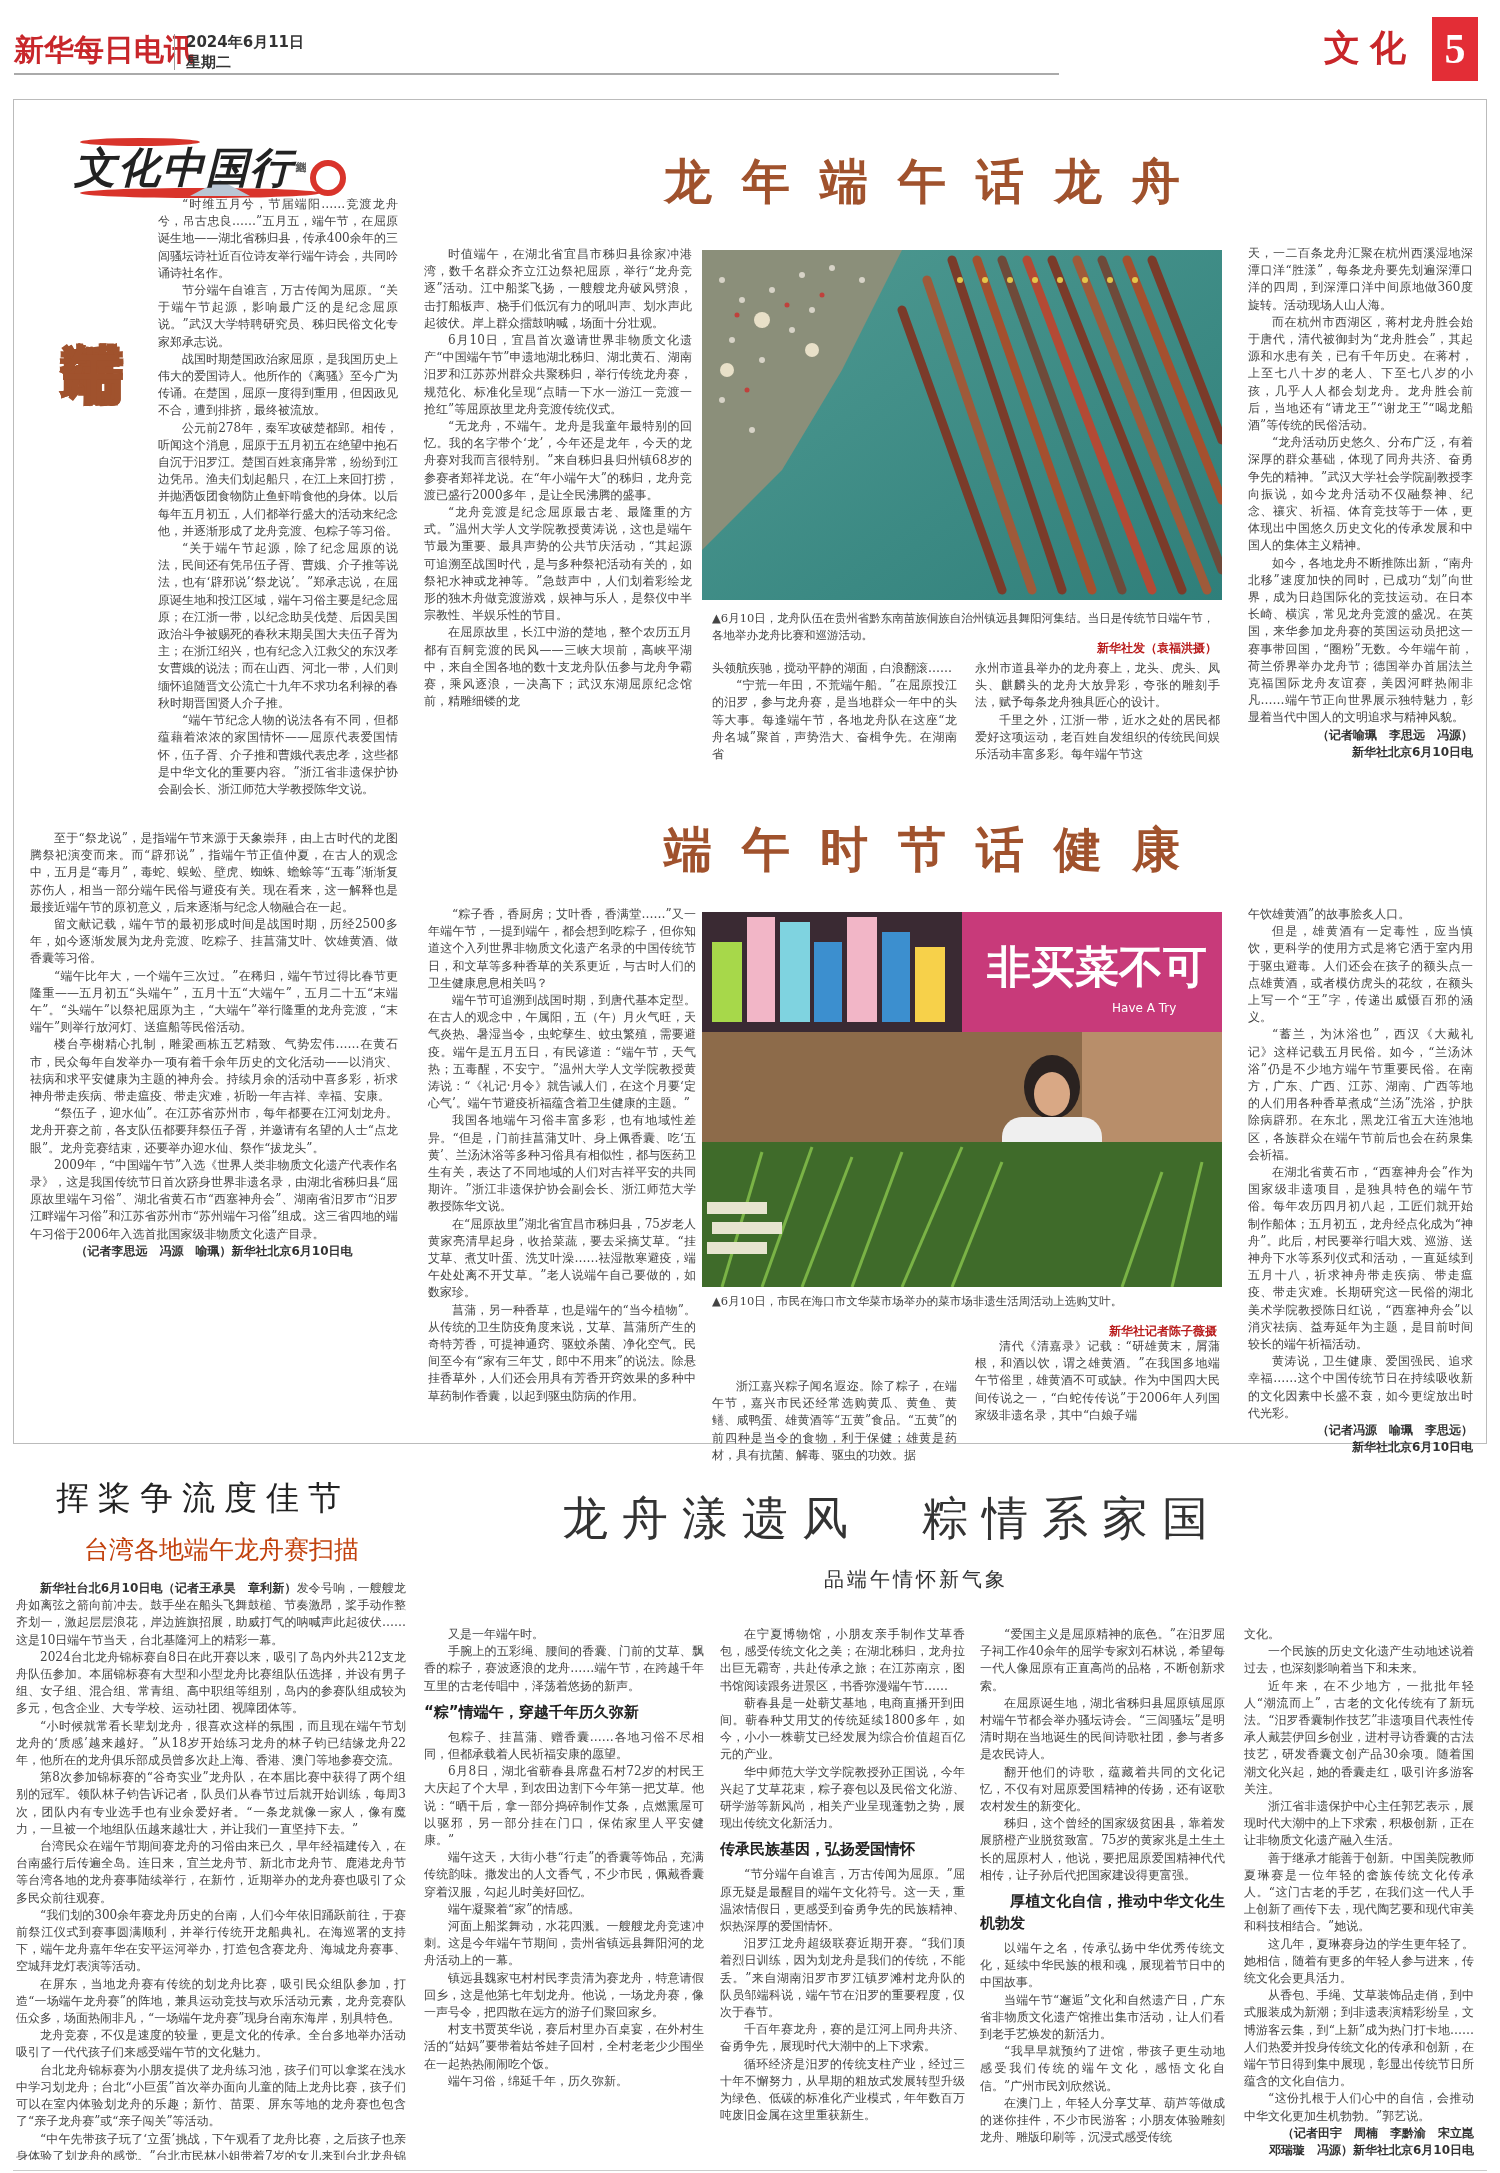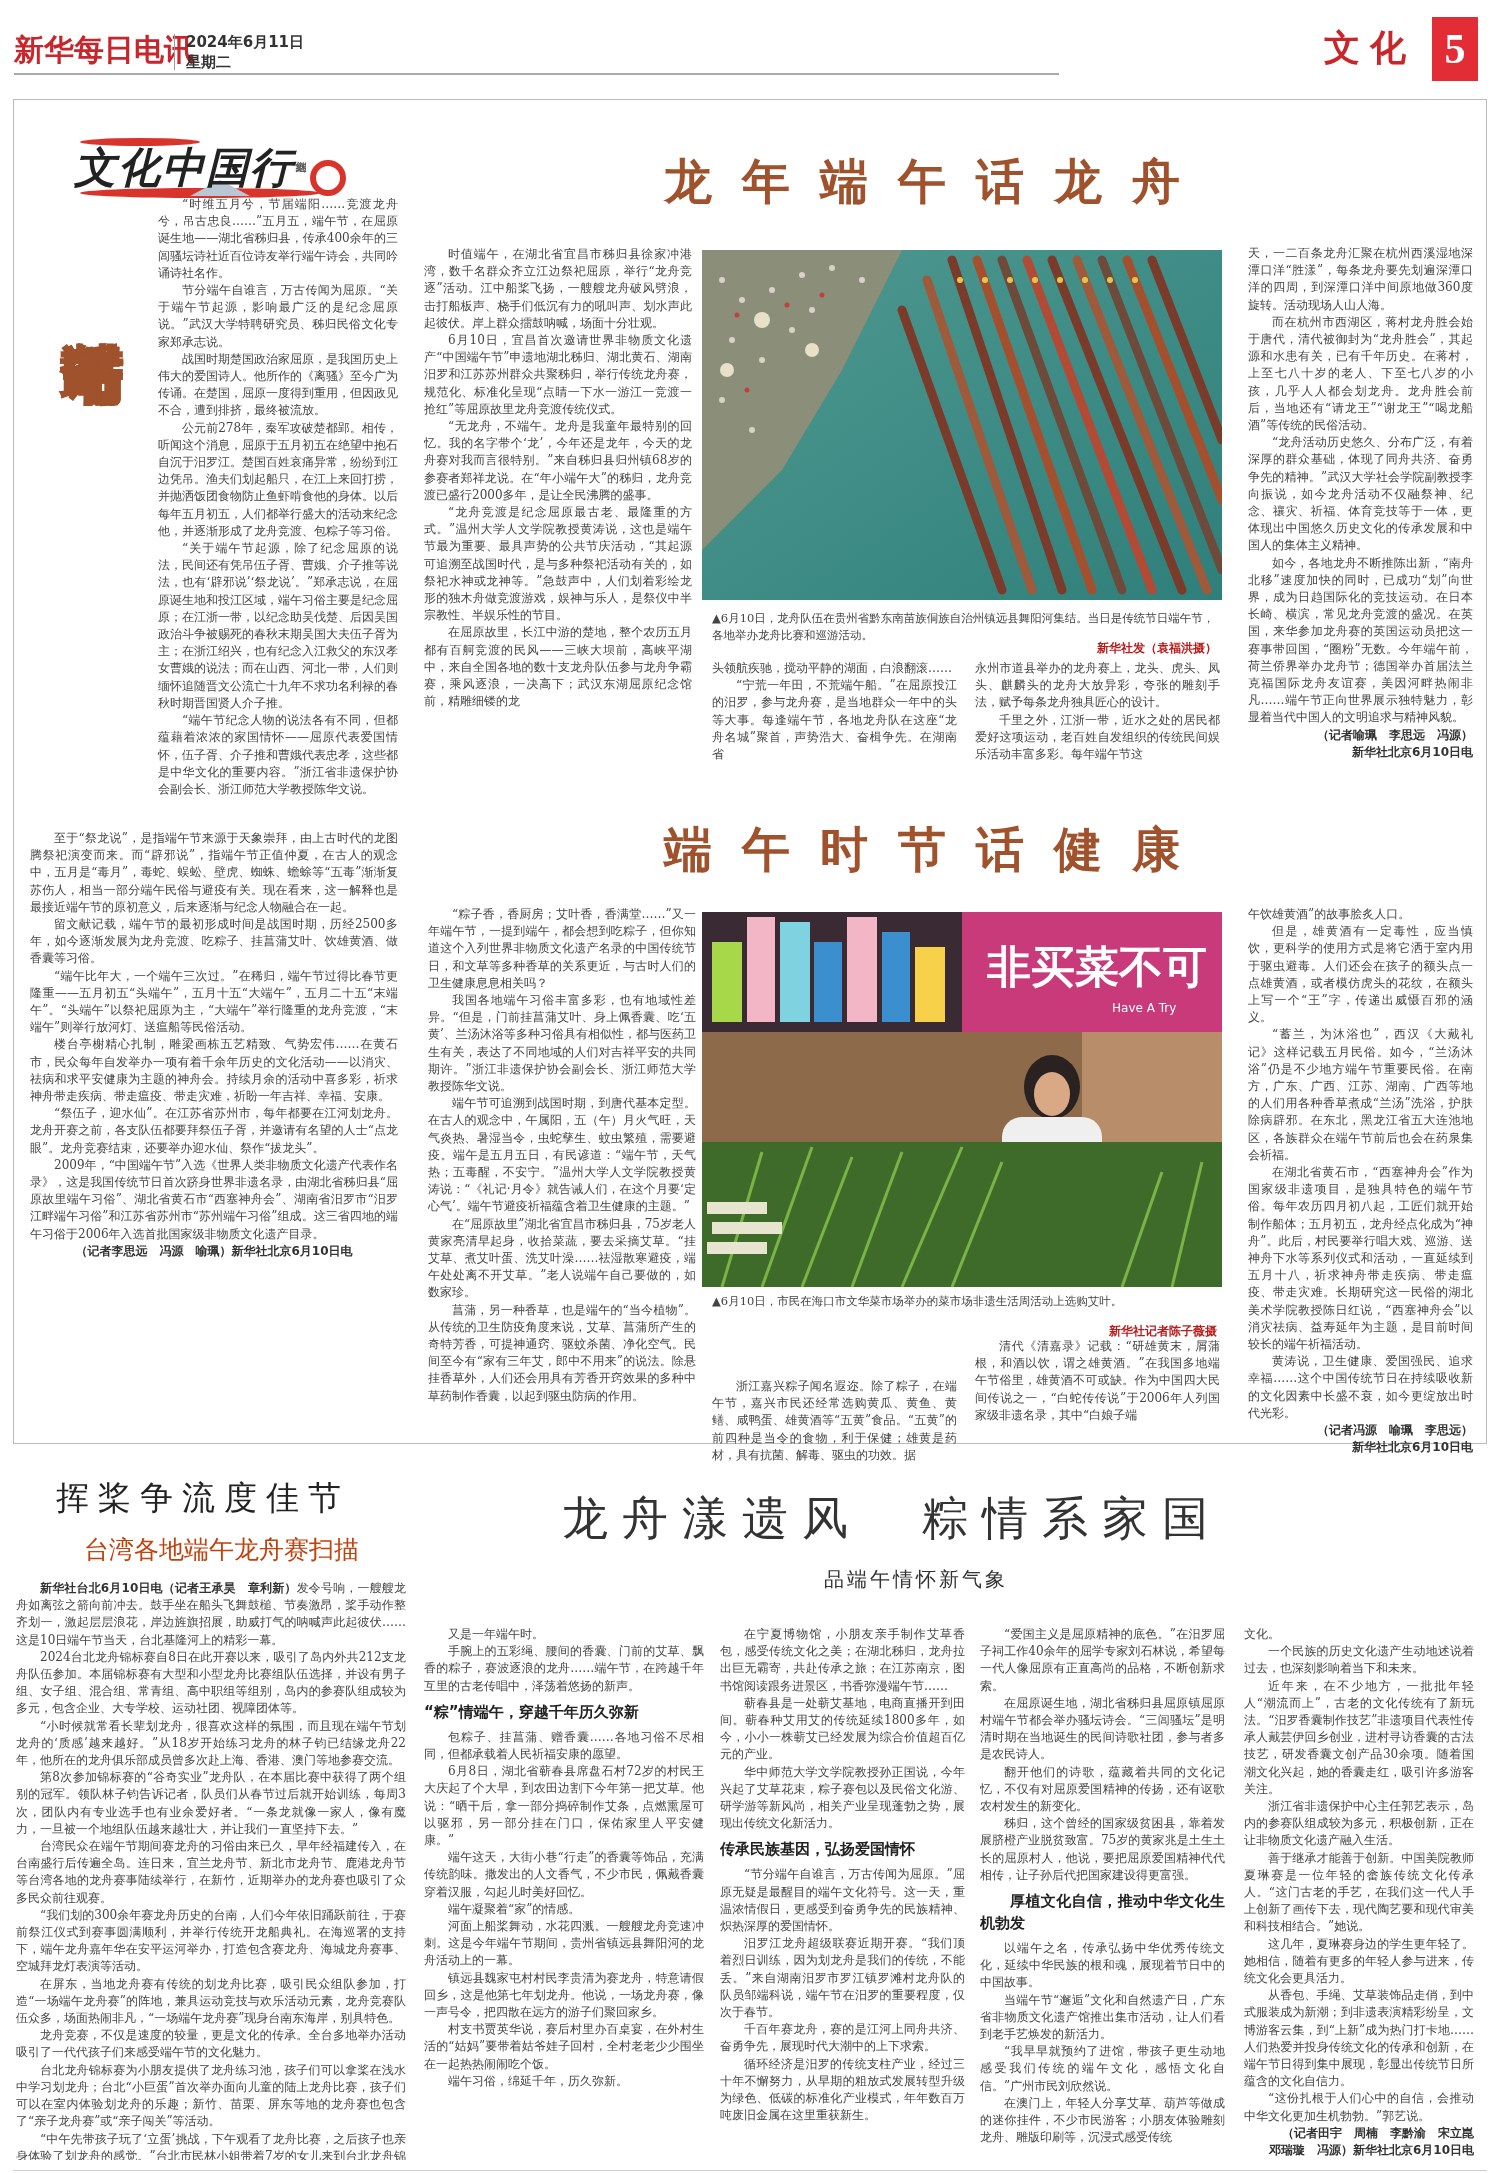--- a/index.html
+++ b/index.html
@@ -188,22 +188,22 @@
   <p>“龙舟活动历史悠久、分布广泛，有着深厚的群众基础，体现了同舟共济、奋勇争先的精神。”武汉大学社会学院副教授李向振说，如今龙舟活动不仅融祭神、纪念、禳灾、祈福、体育竞技等于一体，更体现出中国悠久历史文化的传承发展和中国人的集体主义精神。</p>
   <p>如今，各地龙舟不断推陈出新，“南舟北移”速度加快的同时，已成功“划”向世界，成为日趋国际化的竞技运动。在日本长崎、横滨，常见龙舟竞渡的盛况。在英国，来华参加龙舟赛的英国运动员把这一赛事带回国，“圈粉”无数。今年端午前，荷兰侨界举办龙舟节；德国举办首届法兰克福国际龙舟友谊赛，美因河畔热闹非凡……端午节正向世界展示独特魅力，彰显着当代中国人的文明追求与精神风貌。</p>
   <p class="byline">（记者喻珮　李思远　冯源）</p>
   <p class="byline">新华社北京6月10日电</p>
 </div>
 
 <div class="abs banner-title" style="left:664px; top:818px;">端午时节话健康</div>
 
 <div class="abs col-text" style="left:428px; top:906px; width:268px; height:525px; overflow:hidden;">
   <p>“粽子香，香厨房；艾叶香，香满堂……”又一年端午节，一提到端午，都会想到吃粽子，但你知道这个入列世界非物质文化遗产名录的中国传统节日，和文草等多种香草的关系更近，与古时人们的卫生健康息息相关吗？</p>
+  <p>端午节可追溯到战国时期，到唐代基本定型。在古人的观念中，午属阳，五（午）月火气旺，天气炎热、暑湿当令，虫蛇孳生、蚊虫繁殖，需要避疫。端午是五月五日，有民谚道：“端午节，天气热；五毒醒，不安宁。”温州大学人文学院教授黄涛说：“《礼记·月令》就告诫人们，在这个月要‘定心气’。端午节避疫祈福蕴含着卫生健康的主题。”</p>
   <p>我国各地端午习俗丰富多彩，也有地域性差异。“但是，门前挂菖蒲艾叶、身上佩香囊、吃‘五黄’、兰汤沐浴等多种习俗具有相似性，都与医药卫生有关，表达了不同地域的人们对吉祥平安的共同期许。”浙江非遗保护协会副会长、浙江师范大学教授陈华文说。</p>
-  <p>端午节可追溯到战国时期，到唐代基本定型。在古人的观念中，午属阳，五（午）月火气旺，天气炎热、暑湿当令，虫蛇孳生、蚊虫繁殖，需要避疫。端午是五月五日，有民谚道：“端午节，天气热；五毒醒，不安宁。”温州大学人文学院教授黄涛说：“《礼记·月令》就告诫人们，在这个月要‘定心气’。端午节避疫祈福蕴含着卫生健康的主题。”</p>
   <p>在“屈原故里”湖北省宜昌市秭归县，75岁老人黄家亮清早起身，收拾菜蔬，要去采摘艾草。“挂艾草、煮艾叶蛋、洗艾叶澡……祛湿散寒避疫，端午处处离不开艾草。”老人说端午自己要做的，如数家珍。</p>
   <p>菖蒲，另一种香草，也是端午的“当今植物”。从传统的卫生防疫角度来说，艾草、菖蒲所产生的奇特芳香，可提神通窍、驱蚊杀菌、净化空气。民间至今有“家有三年艾，郎中不用来”的说法。除悬挂香草外，人们还会用具有芳香开窍效果的多种中草药制作香囊，以起到驱虫防病的作用。</p>
 </div>
 
 <div class="abs photo" style="left:702px; top:912px; width:520px; height:375px;">
   <svg width="520" height="375" viewBox="0 0 520 375">
     <rect width="520" height="375" fill="#7a5a3c"></rect>
 
     <rect x="0" y="0" width="260" height="120" fill="#3a2a33"></rect>
     <g>
@@ -318,21 +318,21 @@
   <p>以端午之名，传承弘扬中华优秀传统文化，延续中华民族的根和魂，展现着节日中的中国故事。</p>
   <p>当端午节“邂逅”文化和自然遗产日，广东省非物质文化遗产馆推出集市活动，让人们看到老手艺焕发的新活力。</p>
   <p>“我早早就预约了进馆，带孩子更生动地感受我们传统的端午文化，感悟文化自信。”广州市民刘欣然说。</p>
   <p>在澳门上，年轻人分享艾草、葫芦等做成的迷你挂件，不少市民游客；小朋友体验雕刻龙舟、雕版印刷等，沉浸式感受传统</p>
 </div>
 
 <div class="abs col-text" style="left:1244px; top:1626px; width:230px; height:540px; overflow:hidden;">
   <p style="text-indent:0;">文化。</p>
   <p>一个民族的历史文化遗产生动地述说着过去，也深刻影响着当下和未来。</p>
   <p>近年来，在不少地方，一批批年轻人“潮流而上”，古老的文化传统有了新玩法。“汨罗香囊制作技艺”非遗项目代表性传承人戴芸伊回乡创业，进村寻访香囊的古法技艺，研发香囊文创产品30余项。随着国潮文化兴起，她的香囊走红，吸引许多游客关注。</p>
-  <p>浙江省非遗保护中心主任郭艺表示，岛内的参赛队组成较为多元，积极创新，正在让非物质文化遗产融入生活。</p>
+  <p>浙江省非遗保护中心主任郭艺表示，展现时代大潮中的上下求索，积极创新，正在让非物质文化遗产融入生活。</p>
   <p>善于继承才能善于创新。中国美院教师夏琳赛是一位年轻的畲族传统文化传承人。“这门古老的手艺，在我们这一代人手上创新了画传下去，现代陶艺要和现代审美和科技相结合。”她说。</p>
   <p>这几年，夏琳赛身边的学生更年轻了。她相信，随着有更多的年轻人参与进来，传统文化会更具活力。</p>
   <p>从香包、手绳、艾草装饰品走俏，到中式服装成为新潮；到非遗表演精彩纷呈，文博游客云集，到“上新”成为热门打卡地……人们热爱并投身传统文化的传承和创新，在端午节日得到集中展现，彰显出传统节日所蕴含的文化自信力。</p>
   <p>“这份扎根于人们心中的自信，会推动中华文化更加生机勃勃。”郭艺说。</p>
   <p class="byline">（记者田宇　周楠　李黔渝　宋立崑</p>
   <p class="byline">邓瑞璇　冯源）新华社北京6月10日电</p>
 </div>
 
 <div class="abs bottom-rule"></div>
 

